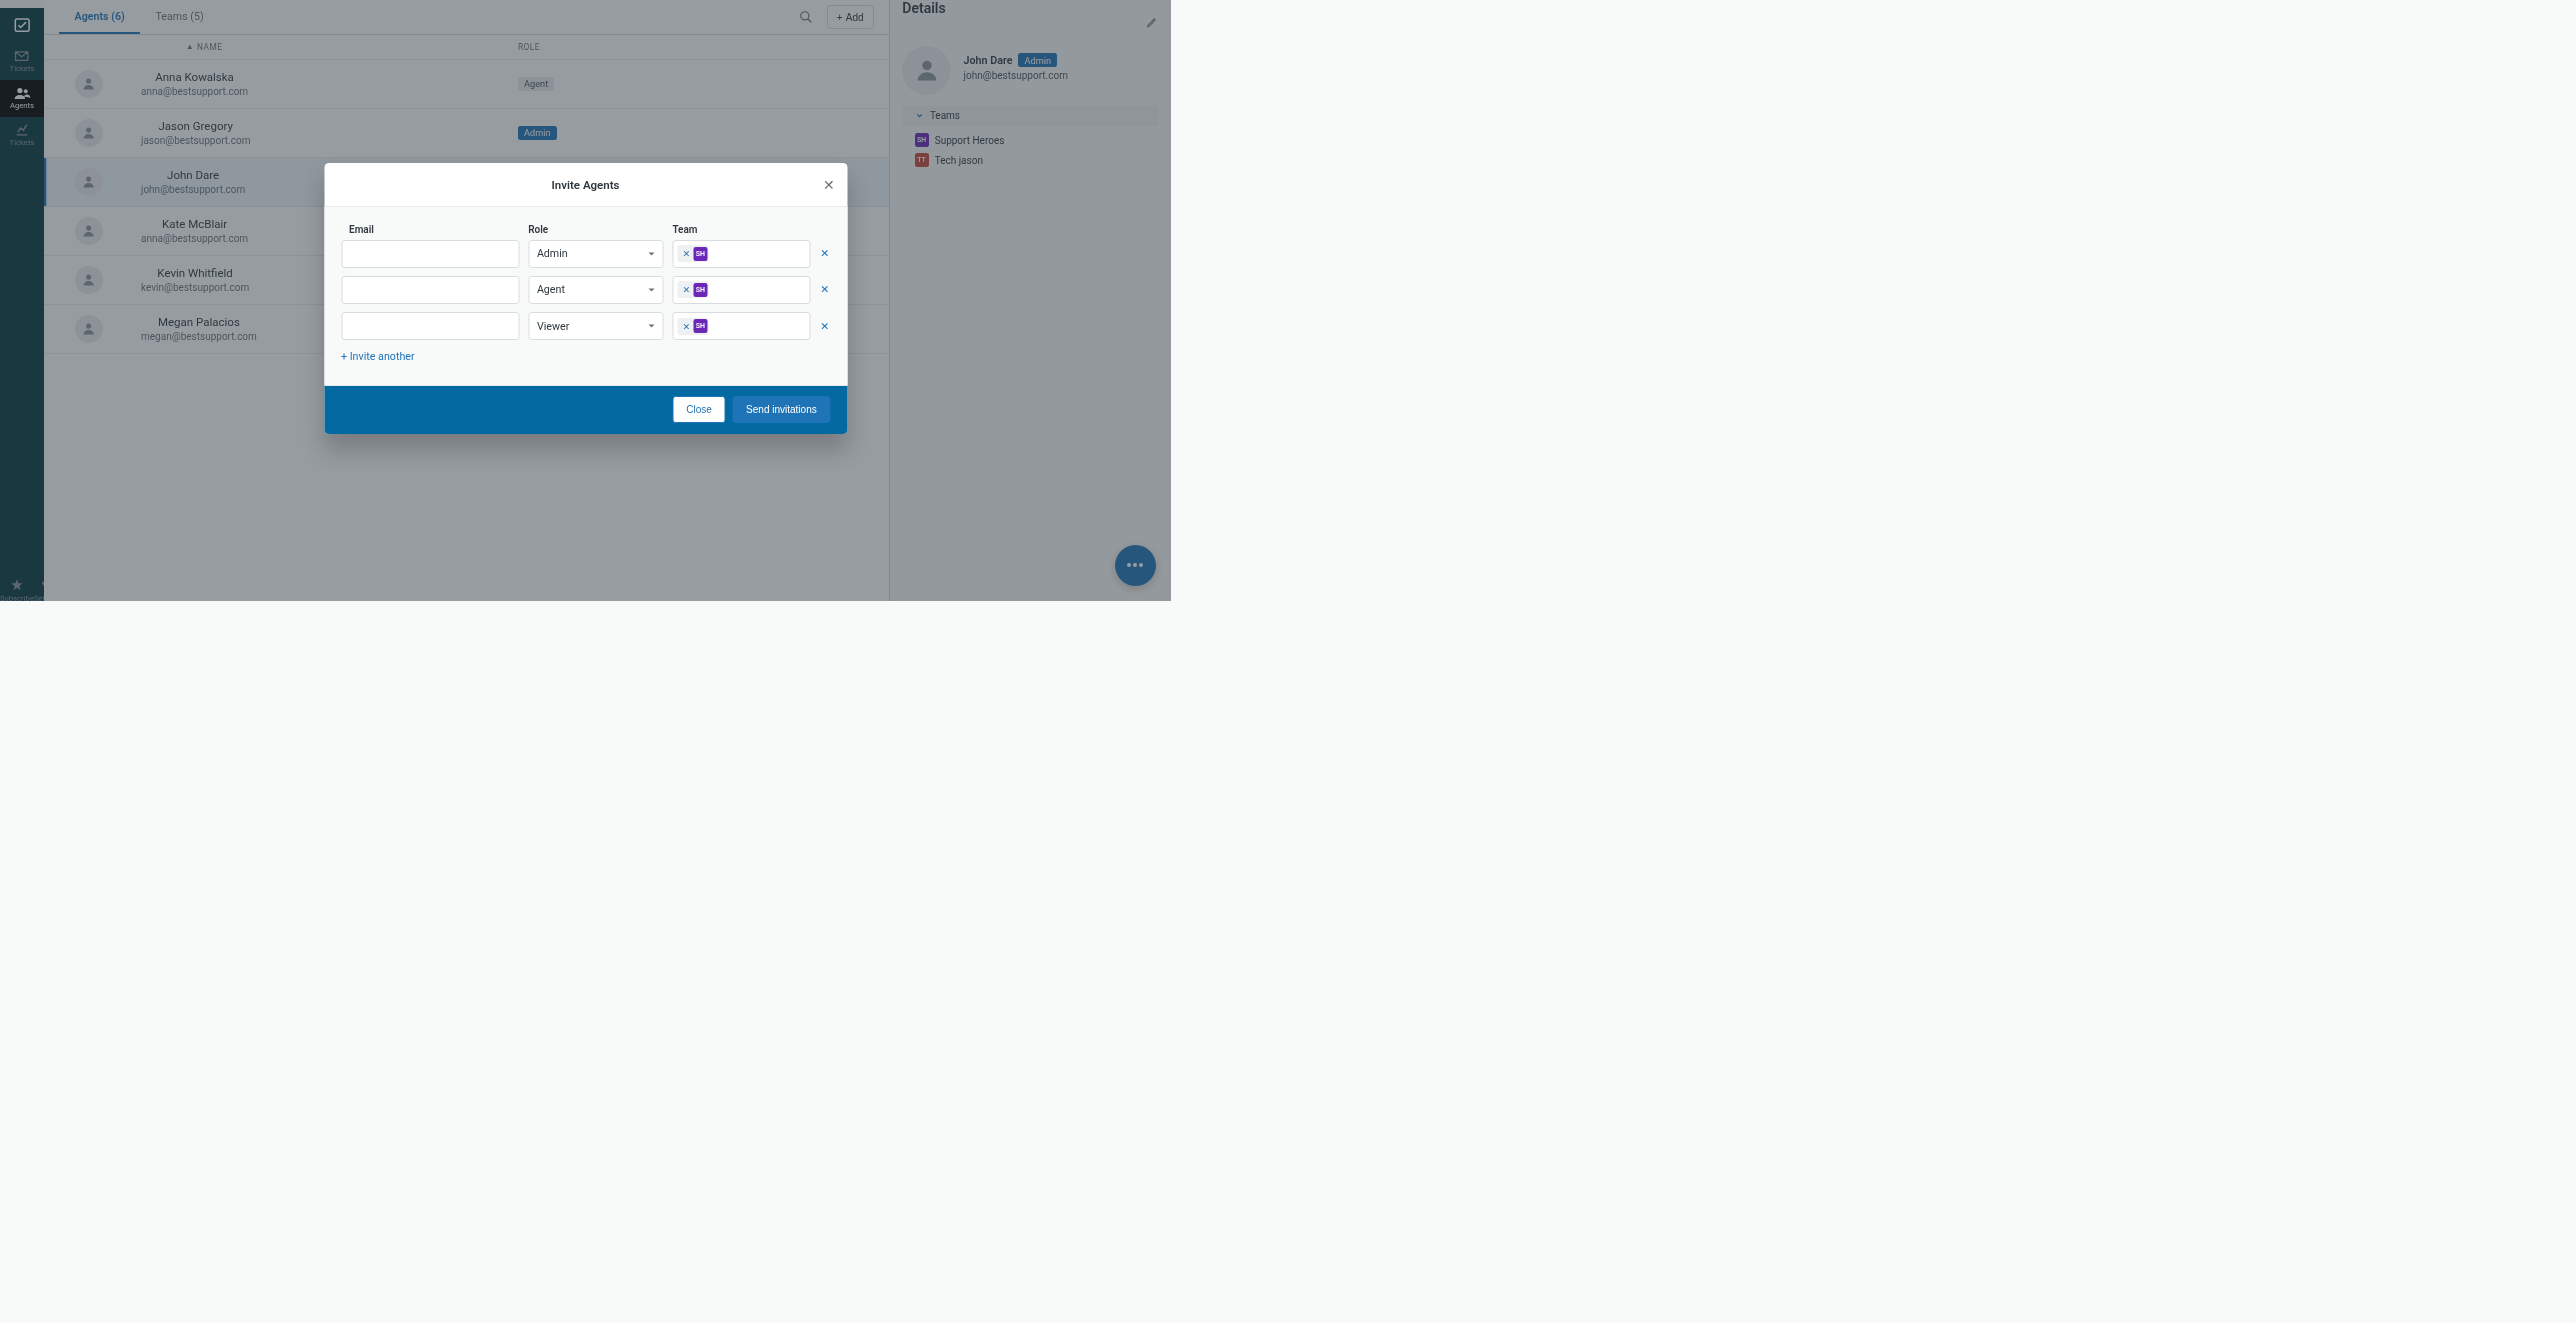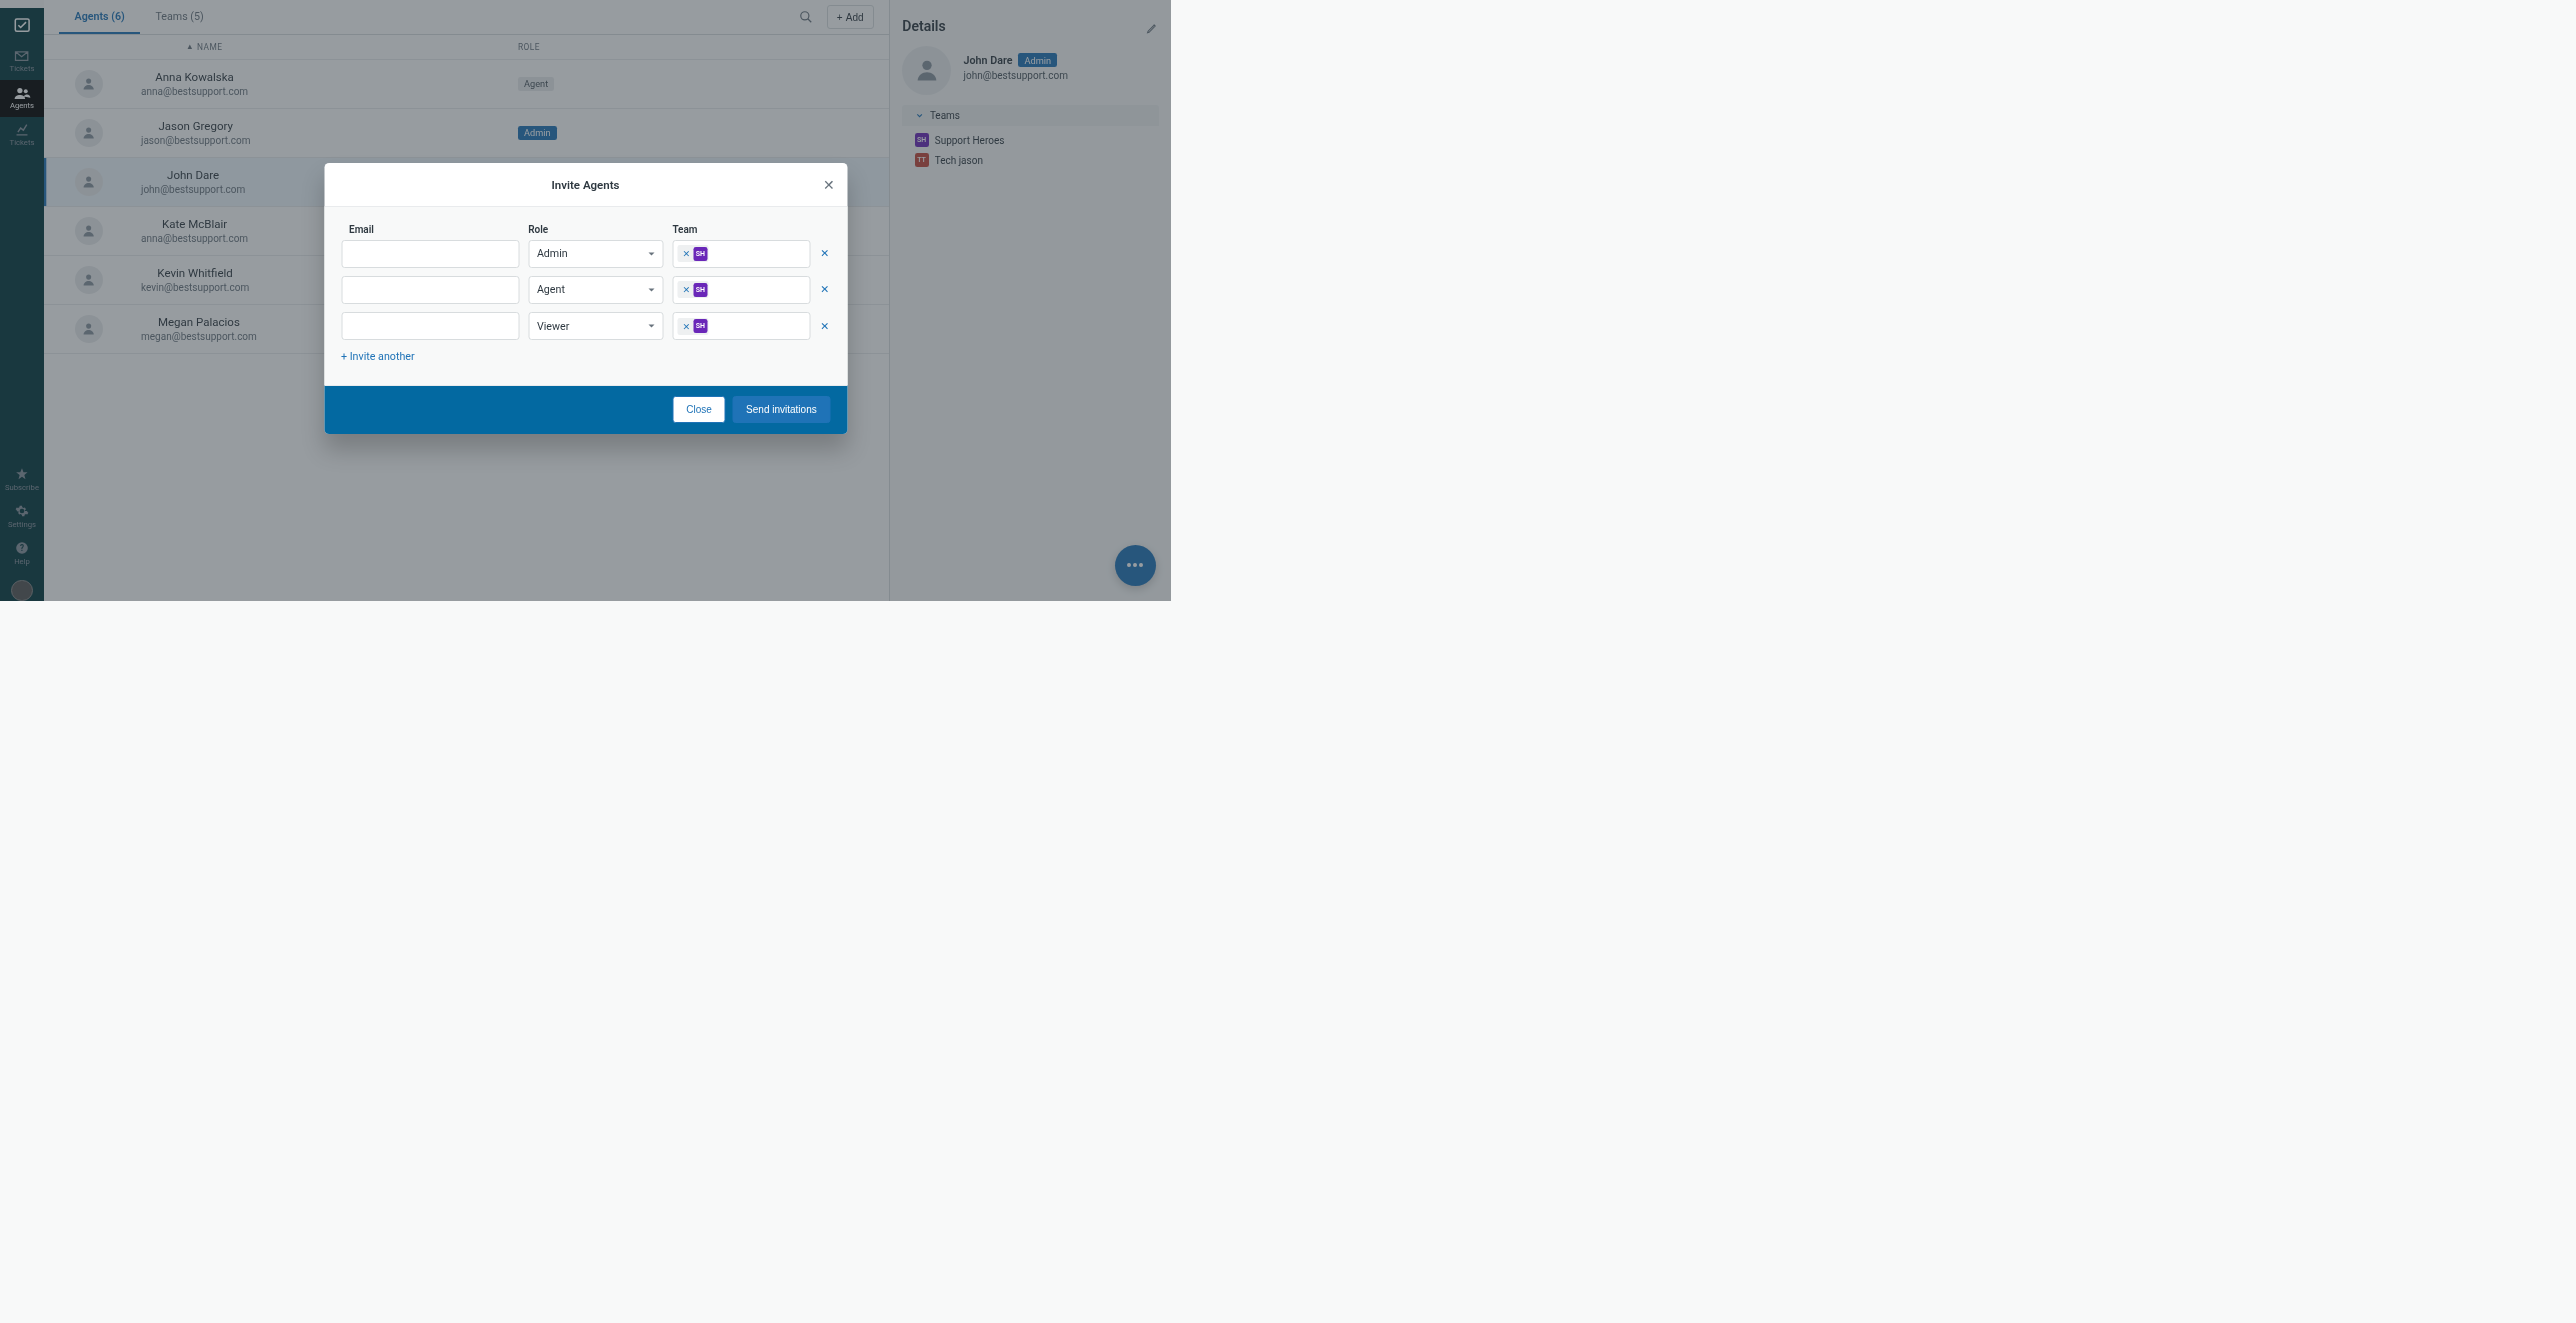--- a/index.html
+++ b/index.html
@@ -43,21 +43,20 @@
       gap: 1.5px;
     }
     .sidebar-item.active {
       background: #000;
       color: #fff;
     }
     .sidebar-item-label { font-size: 7.7px; }
     .sidebar-bottom {
       margin-top: auto;
       display: flex;
-      flex-direction: column;
     }
     .sidebar-avatar {
       height: 37px;
       display: flex;
       align-items: center;
       justify-content: center;
     }
     .sidebar-avatar-circle {
       width: 21.5px; height: 21.5px;
       border-radius: 50%;
@@ -203,23 +202,24 @@
     
     .details-panel {
       width: 281px;
       background: #f8f9f9;
       display: flex;
       flex-direction: column;
     }
     .details-header {
       height: 35px;
       display: flex;
-      align-items: flex-end;
+      align-items: flex-start;
       padding: 0 12.3px;
       border-bottom: 0.8px solid transparent;
+      flex-direction: column;
     }
     .details-title {
       font-size: 14px;
       font-weight: 600;
       color: #2f3941;
     }
     .details-edit {
       margin-left: auto;
       background: transparent;
       border: none;

